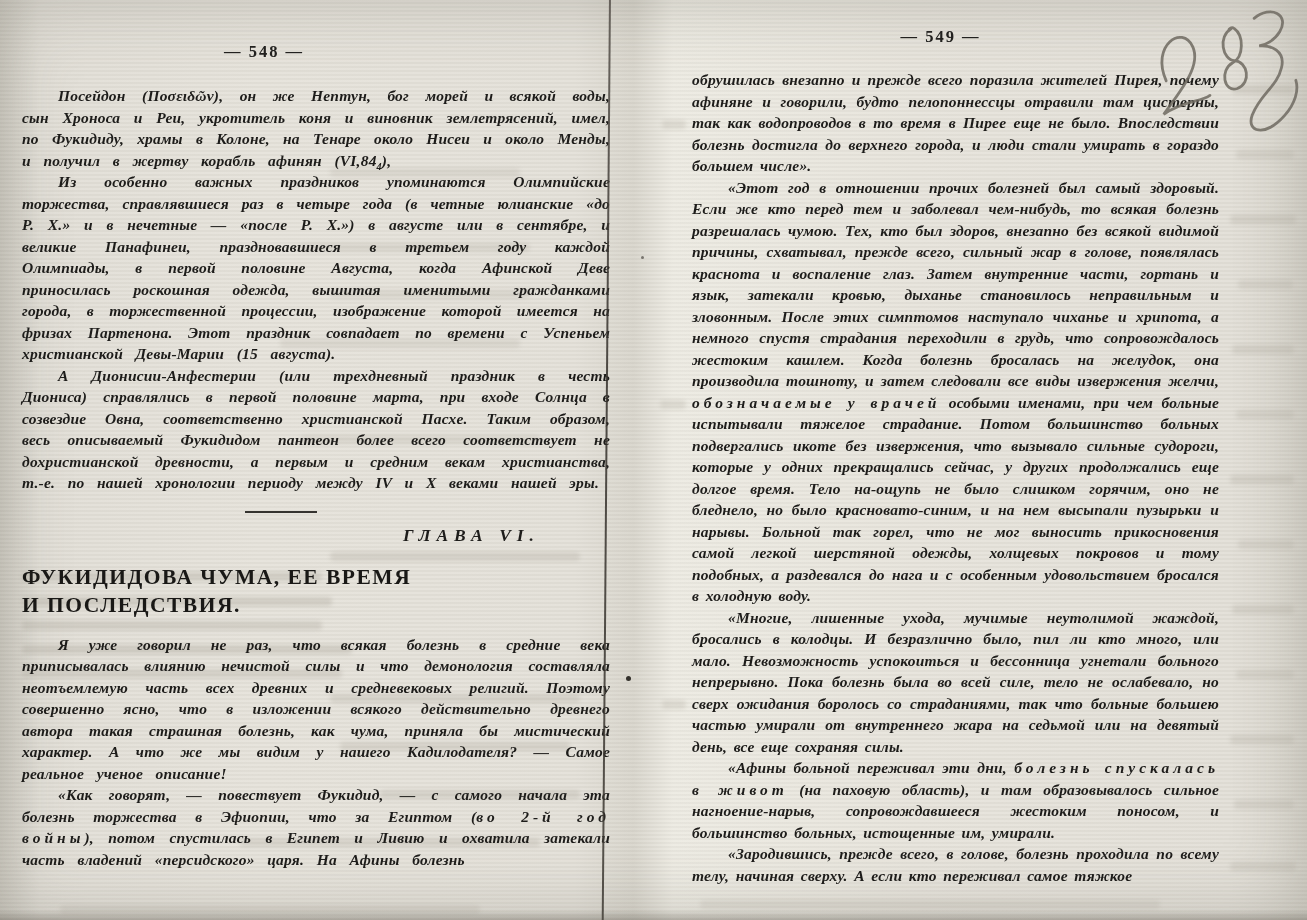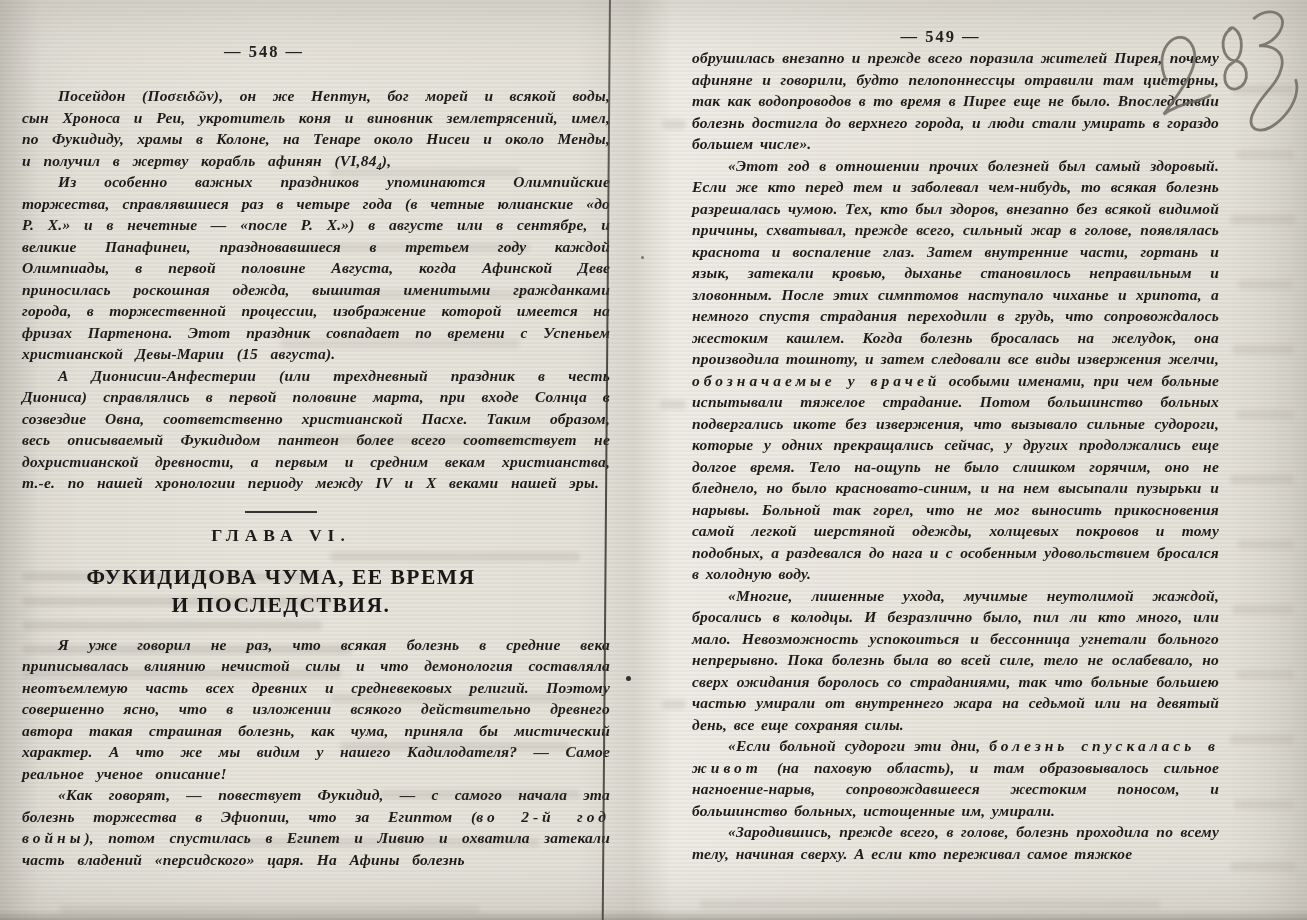--- a/index.html
+++ b/index.html
@@ -20,42 +20,42 @@
     background:linear-gradient(rgba(0,0,0,0),rgba(85,80,70,.3));
   }
   .page{position:absolute;top:0;}
   .page-left{left:22px;width:588px;}
   .page-right{left:692px;width:527px;}
   .folio{
     text-align:center;font-weight:bold;font-size:16.5px;color:#22211f;
     letter-spacing:2px;
   }
   .folio-left{margin-top:42px;margin-bottom:23px;padding-right:104px;}
-  .folio-right{margin-top:27px;padding-right:30px;}
+  .folio-right{margin-top:27px;margin-bottom:22px;padding-right:30px;}
   .para{
     margin:0;text-align:justify;font-weight:bold;
     font-size:15.5px;line-height:21.5px;color:#1d1c1a;
     letter-spacing:.2px;
     font-style:italic;
   }
   .page-left .para{word-spacing:.55em;}
   .page-right .para{word-spacing:.16em;}
   .para.indent{text-indent:36px;}
   .spaced{letter-spacing:4px;}
   .para sub{font-size:10px;line-height:0;}
   .chapter{padding-right:70px;}
   .rule{
     width:72px;height:2px;background:#35332f;margin:17px auto 12px;
   }
   .chapter-label{
-    text-align:center;font-weight:bold;font-size:17.5px;color:#1d1c1a;
-    letter-spacing:6px;margin:0 0 17px;
+    text-align:right;font-weight:bold;font-size:17.5px;color:#1d1c1a;
+    letter-spacing:6px;margin:0 0 17px;font-style:italic;
   }
   .chapter-title{
-    text-align:center;font-weight:bold;font-size:21.5px;line-height:28px;
+    text-align:left;font-weight:bold;font-size:21.5px;line-height:28px;
     color:#191816;letter-spacing:1.5px;margin:0 0 15px;
   }
   .gutter-line{
     position:absolute;left:609px;top:-6px;height:935px;width:2px;
     background:linear-gradient(#55504a, #332f2a 40%, #3e3a33);
     transform:rotate(.45deg);transform-origin:top center;opacity:.85;
   }
   .ghost{
     position:absolute;height:9px;border-radius:4px;background:#a8a398;
     filter:blur(2px);
@@ -130,21 +130,21 @@
   </div>
 
   <div class="gutter-line"></div>
 
   <div class="page page-right">
     <div class="folio folio-right">— 549 —</div>
     <div>
         <p class="para"><span>обрушилась внезапно и прежде всего поразила жителей Пирея, почему афиняне и говорили, будто пелопоннессцы отравили там цистерны, так как водопроводов в то время в Пирее еще не было. Впоследствии болезнь достигла до верхнего города, и люди стали умирать в гораздо большем числе».</span></p>
         <p class="para indent"><span>«Этот год в отношении прочих болезней был самый здоровый. Если же кто перед тем и заболевал чем-нибудь, то всякая болезнь разрешалась чумою. Тех, кто был здоров, внезапно без всякой видимой причины, схватывал, прежде всего, сильный жар в голове, появлялась краснота и воспаление глаз. Затем внутренние части, гортань и язык, затекали кровью, дыханье становилось неправильным и зловонным. После этих симптомов наступало чиханье и хрипота, а немного спустя страдания переходили в грудь, что сопровождалось жестоким кашлем. Когда болезнь бросалась на желудок, она производила тошноту, и затем следовали все виды извержения желчи, </span><span class="spaced">обозначаемые у врачей</span><span> особыми именами, при чем больные испытывали тяжелое страдание. Потом большинство больных подвергались икоте без извержения, что вызывало сильные судороги, которые у одних прекращались сейчас, у других продолжались еще долгое время. Тело на-ощупь не было слишком горячим, оно не бледнело, но было красновато-синим, и на нем высыпали пузырьки и нарывы. Больной так горел, что не мог выносить прикосновения самой легкой шерстяной одежды, холщевых покровов и тому подобных, а раздевался до нага и с особенным удовольствием бросался в холодную воду.</span></p>
         <p class="para indent"><span>«Многие, лишенные ухода, мучимые неутолимой жаждой, бросались в колодцы. И безразлично было, пил ли кто много, или мало. Невозможность успокоиться и бессонница угнетали больного непрерывно. Пока болезнь была во всей силе, тело не ослабевало, но сверх ожидания боролось со страданиями, так что больные большею частью умирали от внутреннего жара на седьмой или на девятый день, все еще сохраняя силы.</span></p>
-        <p class="para indent"><span>«Если больной судороги эти дни, </span><span class="spaced">болезнь спускалась в живот</span><span> (на паховую область), и там образовывалось сильное нагноение-нарыв, сопровождавшееся жестоким поносом, и большинство больных, истощенные им, умирали.</span></p>
+        <p class="para indent"><span>«Афины больной переживал эти дни, </span><span class="spaced">болезнь спускалась в живот</span><span> (на паховую область), и там образовывалось сильное нагноение-нарыв, сопровождавшееся жестоким поносом, и большинство больных, истощенные им, умирали.</span></p>
         <p class="para indent"><span>«Зародившись, прежде всего, в голове, болезнь проходила по всему телу, начиная сверху.  А если кто переживал самое тяжкое</span></p>
       </div>
   </div>
 
   <div class="handwritten" aria-label="283">
     <svg width="172" height="152" viewBox="0 0 172 152">
       <g fill="none" stroke="#6f6a61" stroke-width="2.8" stroke-linecap="round" opacity="0.85">
         <path d="M 30,75 C 18,38 52,20 60,44 C 66,62 48,82 24,108 C 46,96 62,100 72,94"></path>
         <path d="M 100,30 C 86,36 88,60 100,62 C 113,64 115,86 100,90 C 86,93 84,70 98,64 C 110,59 112,38 103,30 C 101,28 98,29 97,32"></path>
         <path d="M 124,22 C 142,10 160,22 148,38 C 142,46 132,50 126,50 C 138,50 152,58 146,74 C 140,92 122,98 112,118 C 104,134 122,142 144,122 C 156,111 161,98 159,88"></path>

